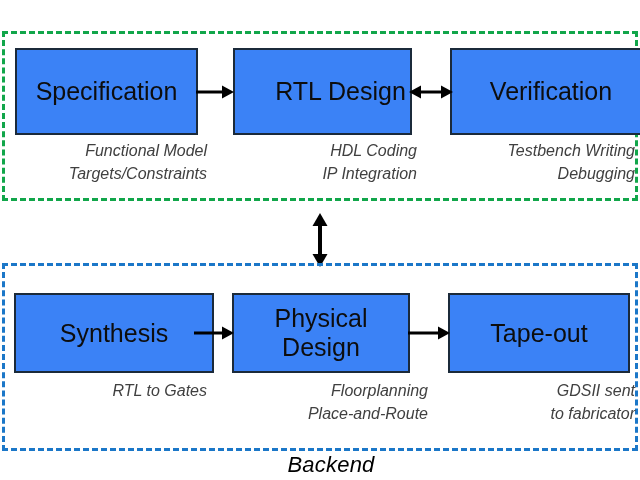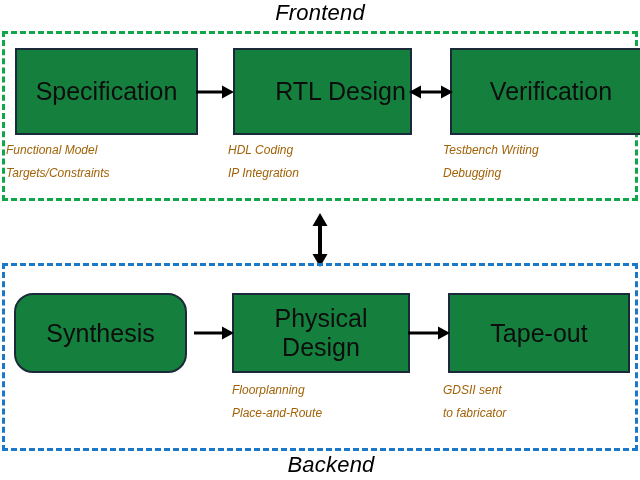--- a/index.html
+++ b/index.html
@@ -46,52 +46,52 @@
     left: 2px;  top: 263px;
     width: 636px; height: 188px;
     border: 3px dashed #1B77C8;
   }
 
   
   .stage-box {
     position: absolute;
     box-sizing: border-box;
     border: 2px solid #1B2A3A;
-    background: #15803d;
+    background: #3b82f6;
     display: flex;
     align-items: center;
     justify-content: center;
     text-align: center;
   }
   .stage-title {
     font-size: 25px;
     color: #0d0d0d;
     line-height: 29px;
     font-weight: 400;
     white-space: pre-line;
   }
 
   
   #box-specification { left: 15px;  top: 48px; width: 183px; height: 87px; }
   #box-rtl-design    { left: 233px; top: 48px; width: 179px; height: 87px; padding-left: 36px; }
   #box-verification  { left: 450px; top: 48px; width: 202px; height: 87px; }
 
   
-  #box-synthesis      { left: 14px;  top: 293px; width: 173px; height: 80px; border-radius: 19px; }
+  #box-synthesis      { left: 14px;  top: 293px; width: 200px; height: 80px; }
   #box-physical-design{ left: 232px; top: 293px; width: 178px; height: 80px; }
   #box-tape-out       { left: 448px; top: 293px; width: 182px; height: 80px; justify-content: center; }
 
   
   .caption {
     position: absolute;
-    text-align: left;
+    text-align: right;
     font-style: italic;
-    font-size: 12px;
+    font-size: 16px;
     line-height: 23px;
-    color: #a16207;
+    color: #404040;
     white-space: pre-line;
   }
   #cap-specification { left: 6px;   top: 139px; width: 201px; }
   #cap-rtl-design    { left: 228px; top: 139px; width: 189px; }
   #cap-verification  { left: 443px; top: 139px; width: 192px; }
 
   #cap-synthesis       { left: 6px;   top: 379px; width: 201px; }
   #cap-physical-design { left: 232px; top: 379px; width: 196px; }
   #cap-tape-out        { left: 443px; top: 379px; width: 192px; }
 
@@ -101,21 +101,20 @@
   #arrow-rtl-verif     { left: 408px; top: 80px;  width: 46px;  height: 24px; }
   #arrow-frontend-backend { left: 304px; top: 212px; width: 32px; height: 56px; }
   #arrow-syn-to-phys   { left: 194px; top: 321px; width: 42px;  height: 24px; }
   #arrow-phys-to-tape  { left: 408px; top: 321px; width: 44px;  height: 24px; }
 </style>
 </head>
 <body>
 
 <div id="canvas">
 
-  <div class="section-label" id="frontend-label">Frontend</div>
 
   <div class="group-box" id="frontend-group"></div>
 
   <div class="stage-box" id="box-specification">
     <span class="stage-title">Specification</span>
   </div>
   <div class="caption" id="cap-specification">Functional Model
 Targets/Constraints</div>
 
   <div class="stage-box" id="box-rtl-design">
@@ -151,20 +150,21 @@
       <polygon points="16,1 8.5,14 23.5,14" fill="#000000"></polygon>
       <polygon points="16,55 8.5,42 23.5,42" fill="#000000"></polygon>
     </svg>
   </div>
 
   <div class="group-box" id="backend-group"></div>
 
   <div class="stage-box" id="box-synthesis">
     <span class="stage-title">Synthesis</span>
   </div>
+  <div class="caption" id="cap-synthesis">RTL to Gates</div>
 
   <div class="stage-box" id="box-physical-design">
     <span class="stage-title">Physical
 Design</span>
   </div>
   <div class="caption" id="cap-physical-design">Floorplanning
 Place-and-Route</div>
 
   <div class="stage-box" id="box-tape-out">
     <span class="stage-title">Tape-out</span>

